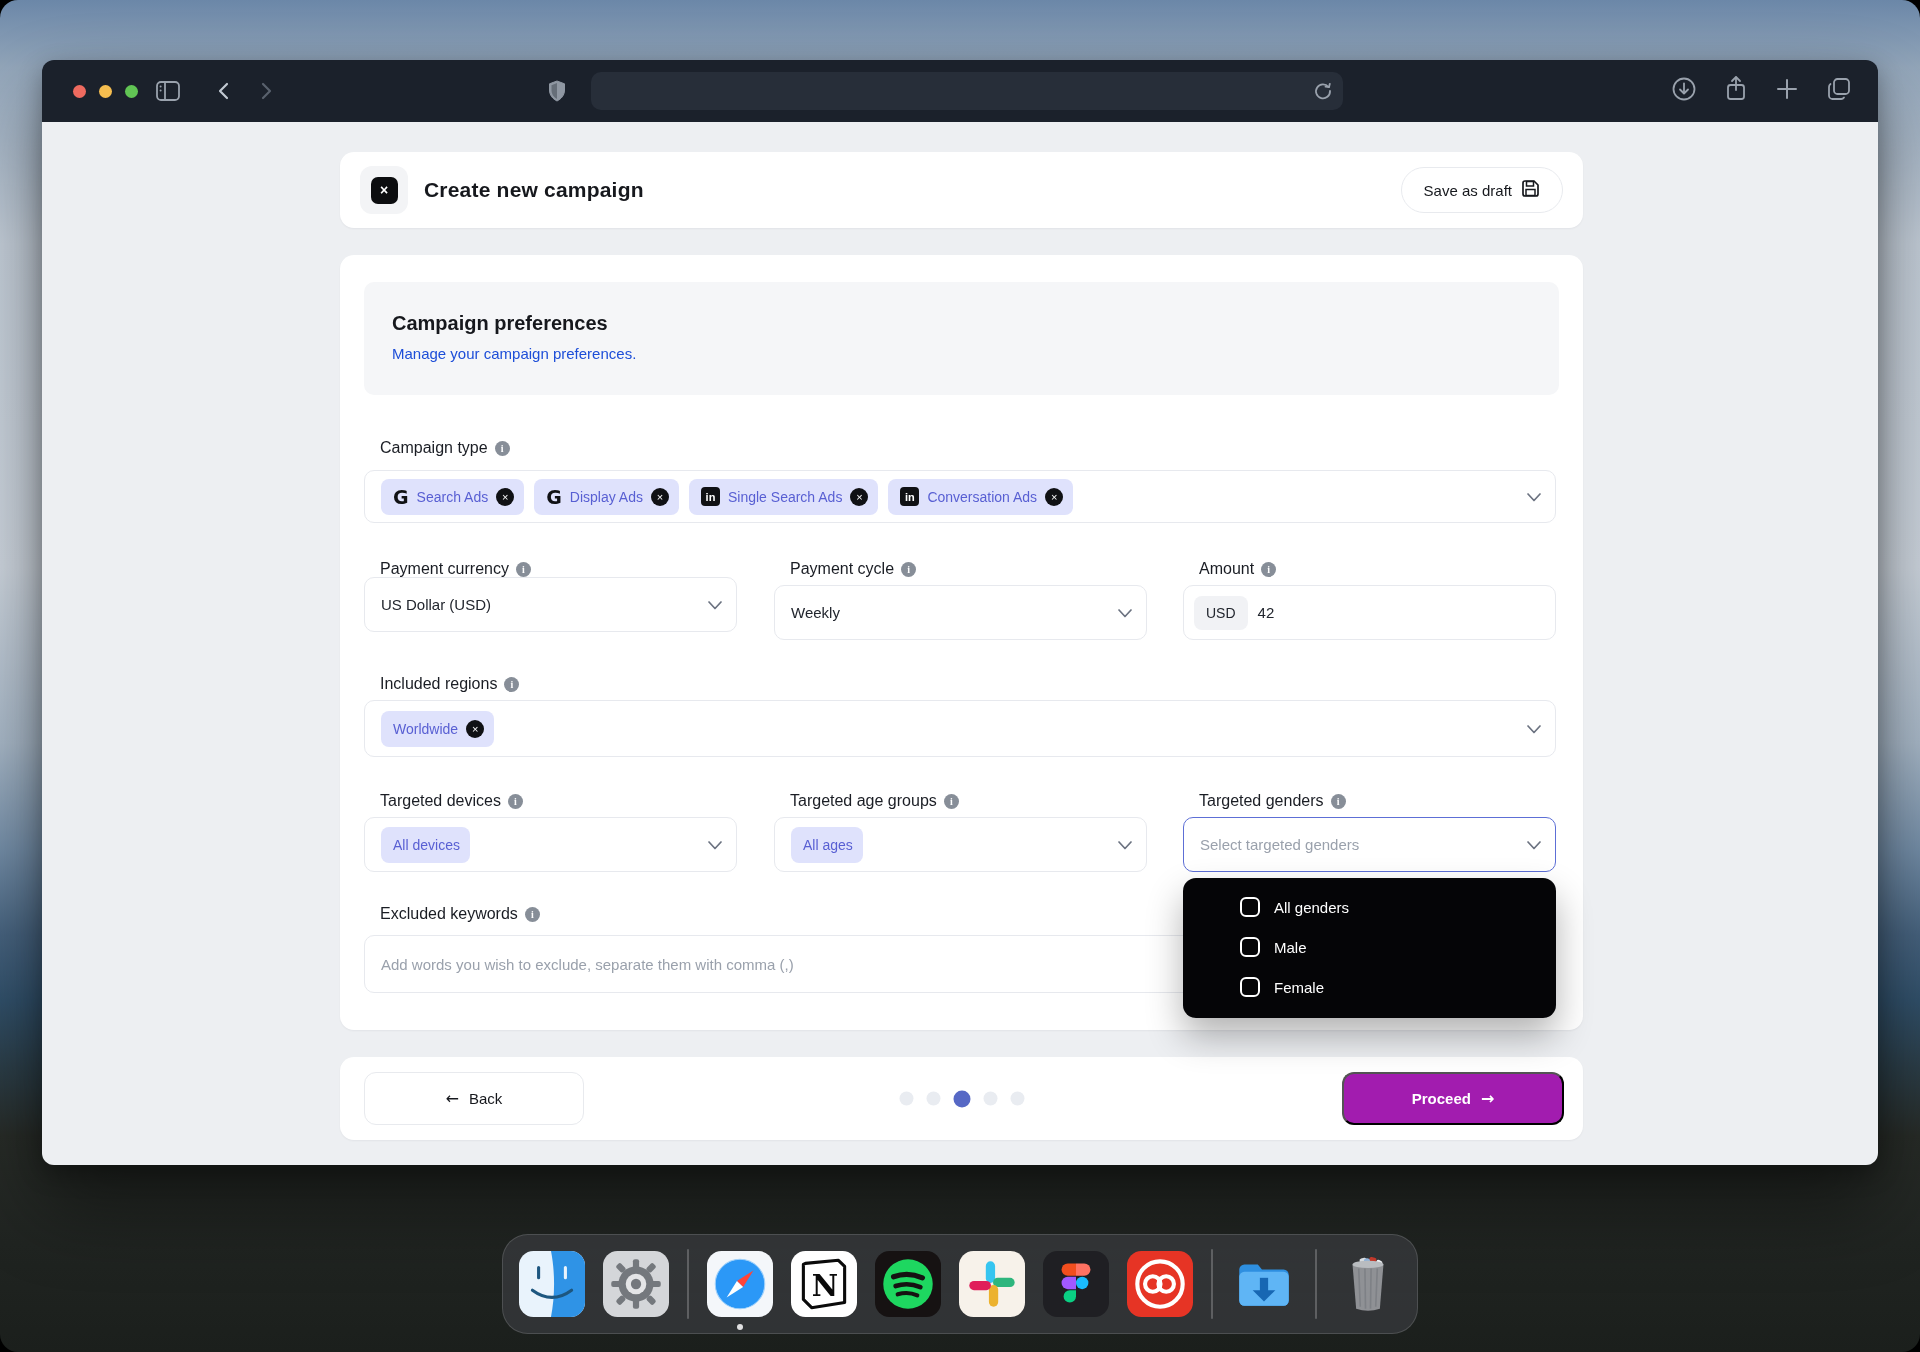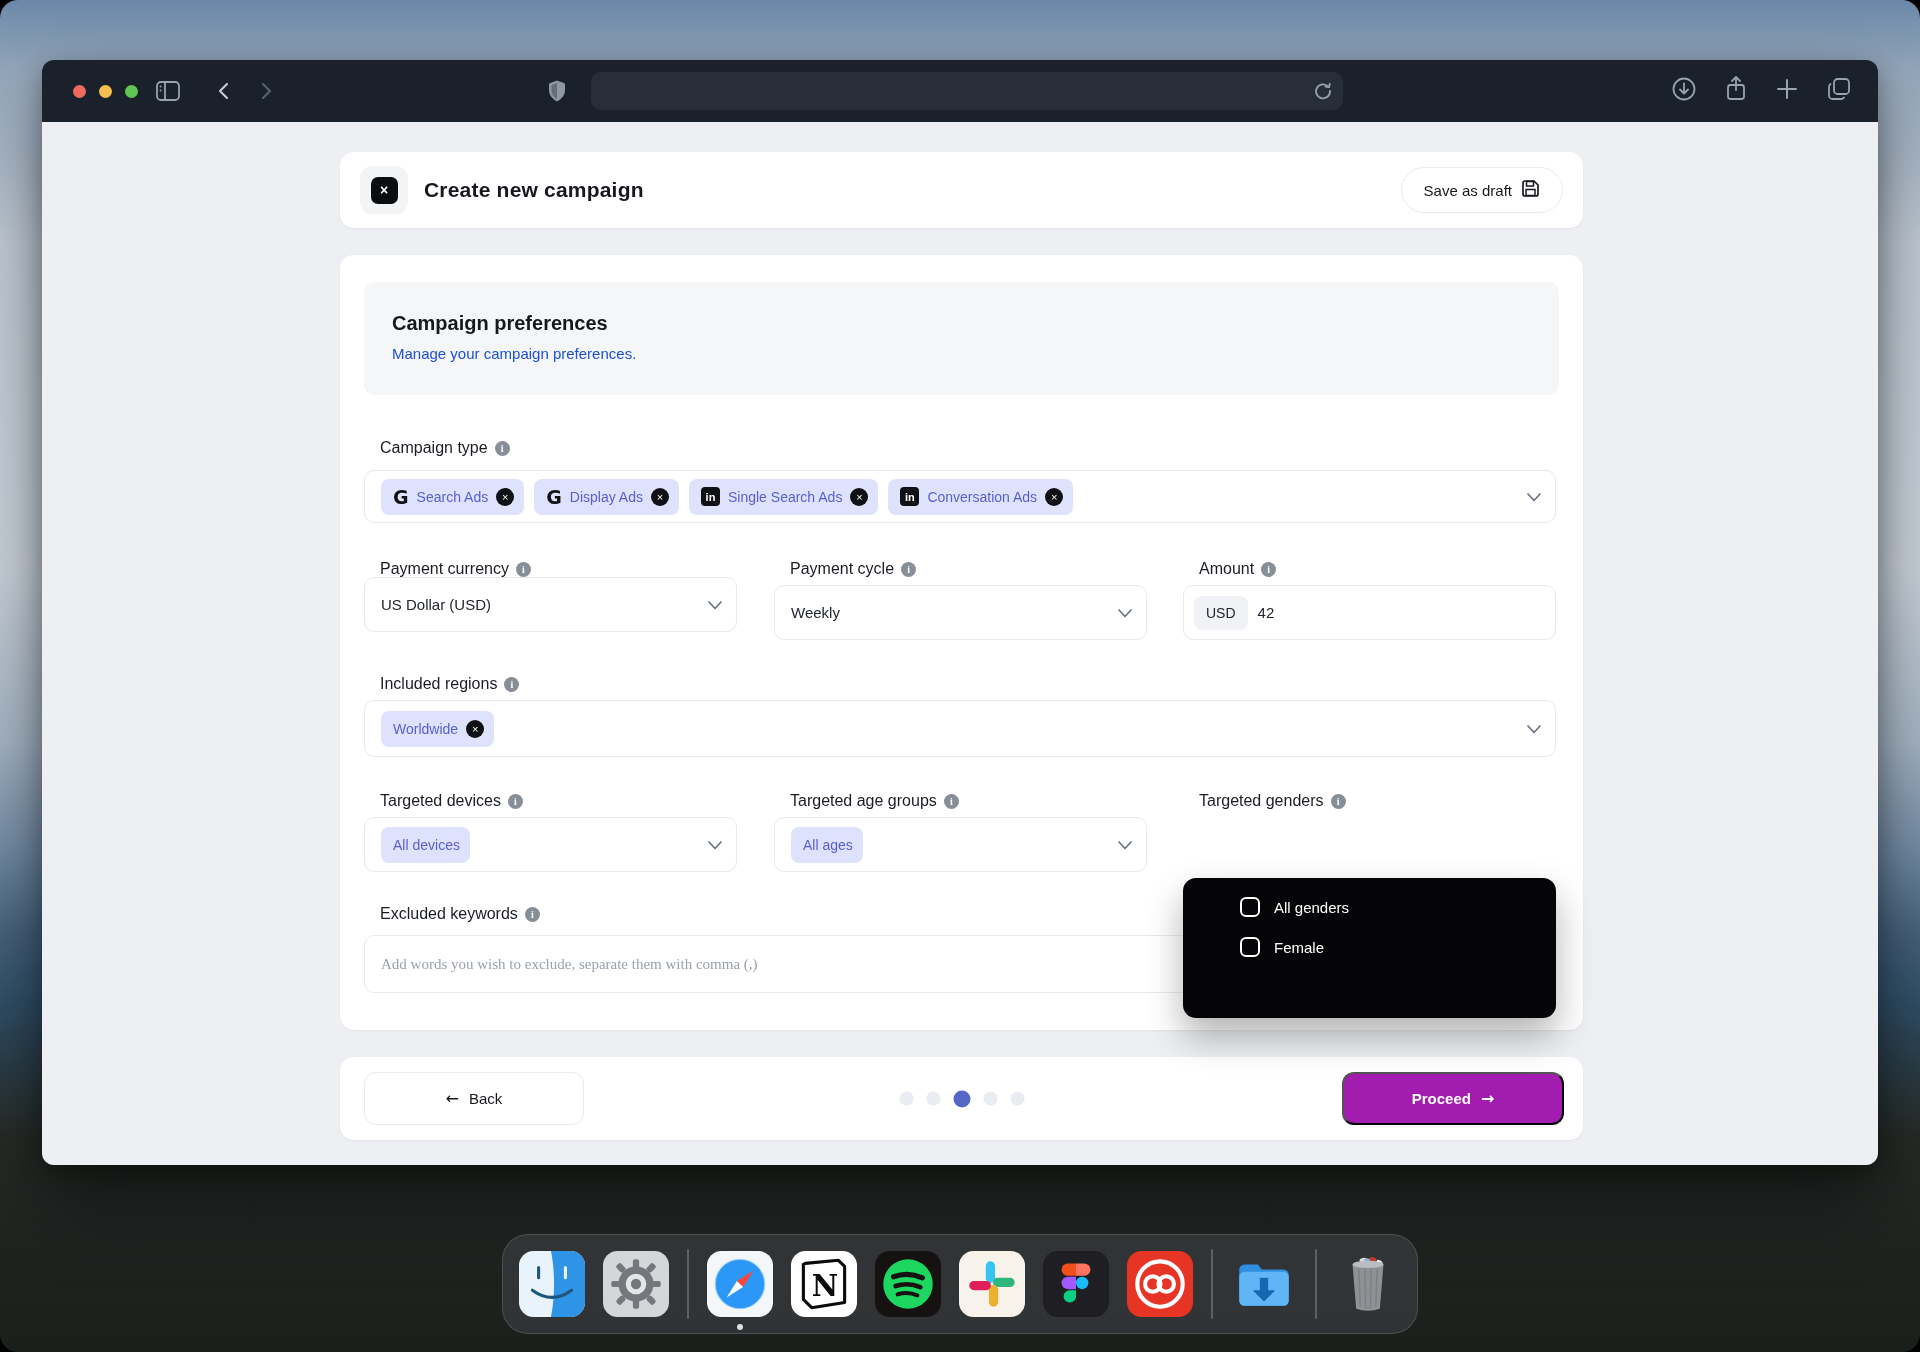--- a/index.html
+++ b/index.html
@@ -51,21 +51,21 @@
          color:#585fd3; font-size:14px; }
   .chip-x{ width:18px; height:18px; background:#101114; border-radius:50%; color:#fff; font-size:11px;
            display:flex; align-items:center; justify-content:center; }
   .g-glyph{ font-weight:bold; font-size:19px; color:#101114; font-family:"DejaVu Sans", sans-serif; }
   .li-glyph{ width:19px; height:19px; background:#101114; border-radius:4px; color:#fff; font-size:11px; font-weight:bold;
              display:flex; align-items:center; justify-content:center; }
   .sel-text{ font-size:15px; color:#22262e; }
   .usd-chip{ background:#f1f2f5; border-radius:8px; height:34px; display:flex; align-items:center; padding:0 12px;
              font-size:14px; color:#22262e; margin-left:-6px; }
   .placeholder{ color:#9aa1ac; font-size:15px; }
-  .kw-input{ width:100%; border:none; outline:none; font-size:15px; color:#22262e; background:transparent; font-family:Liberation Serif, serif;}
+  .kw-input{ width:100%; border:none; outline:none; font-size:15px; color:#22262e; background:transparent; font-family:Liberation Sans, sans-serif;}
   .kw-input::placeholder{ color:#9aa1ac; }
   .genders-field{ border:1.6px solid #5d6fd6; }
 
   .dropdown{ position:absolute; left:843px; top:623px; width:373px; height:140px; background:#050507; border-radius:13px;
              padding:9px 0; z-index:5; box-shadow:0 18px 36px rgba(0,0,0,.3); }
   .dd-row{ height:40px; display:flex; align-items:center; gap:14px; padding:0 17px; color:#fff; font-size:15px;margin-left:40px; }
   .dd-check{ width:20px; height:20px; border:2px solid #fff; border-radius:6px; }
 
   
   .footer-card{ top:935px; height:83px; }
@@ -299,25 +299,37 @@
             <svg width="14" height="9" viewBox="0 0 14 9">
                 <polyline points="1,1 7,7.5 13,1" fill="none" stroke="#6b7280" stroke-width="1.7" stroke-linecap="round" stroke-linejoin="round"></polyline>
               </svg>
           </span>
         </div>
 
         <div class="lbl" style="left:843px; top:537px">
           <span>Targeted genders</span>
             <span class="info-i">i</span>
         </div>
+        <div class="field genders-field" style="left:843px; top:562px; width:373px; height:55px">
+          <span class="placeholder">Select targeted genders</span>
+          <span class="chev">
+            <svg width="14" height="9" viewBox="0 0 14 9">
+                <polyline points="1,1 7,7.5 13,1" fill="none" stroke="#6b7280" stroke-width="1.7" stroke-linecap="round" stroke-linejoin="round"></polyline>
+              </svg>
+          </span>
+        </div>
 
         <div class="dropdown">
           <div class="dd-row">
             <span class="dd-check"></span>
             <span>All genders</span>
+          </div>
+          <div class="dd-row">
+            <span class="dd-check"></span>
+            <span>Male</span>
           </div>
           <div class="dd-row">
             <span class="dd-check"></span>
             <span>Female</span>
           </div>
         </div>
 
         <div class="lbl" style="left:24px; top:650px">
           <span>Excluded keywords</span>
             <span class="info-i">i</span>

